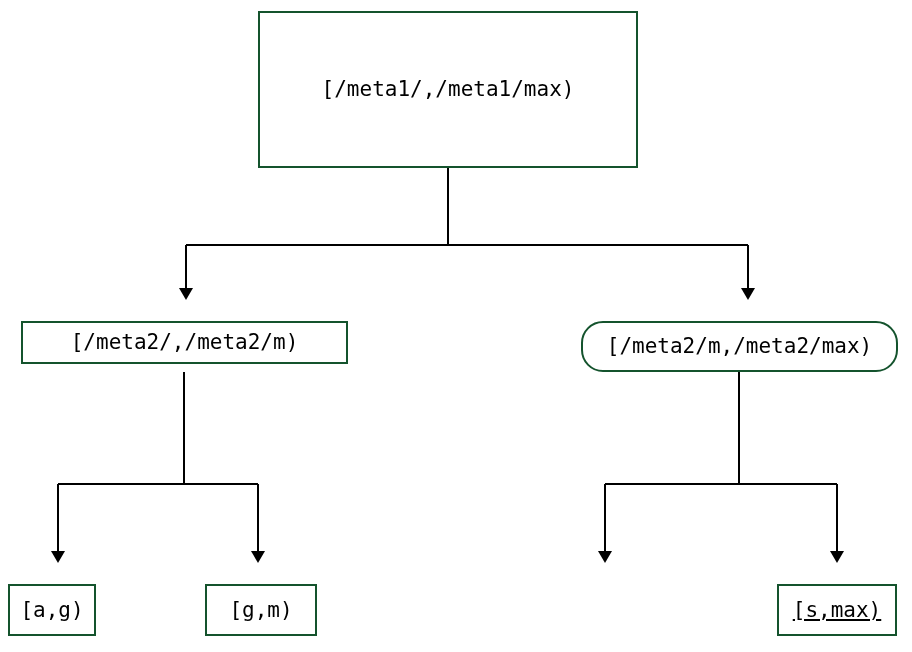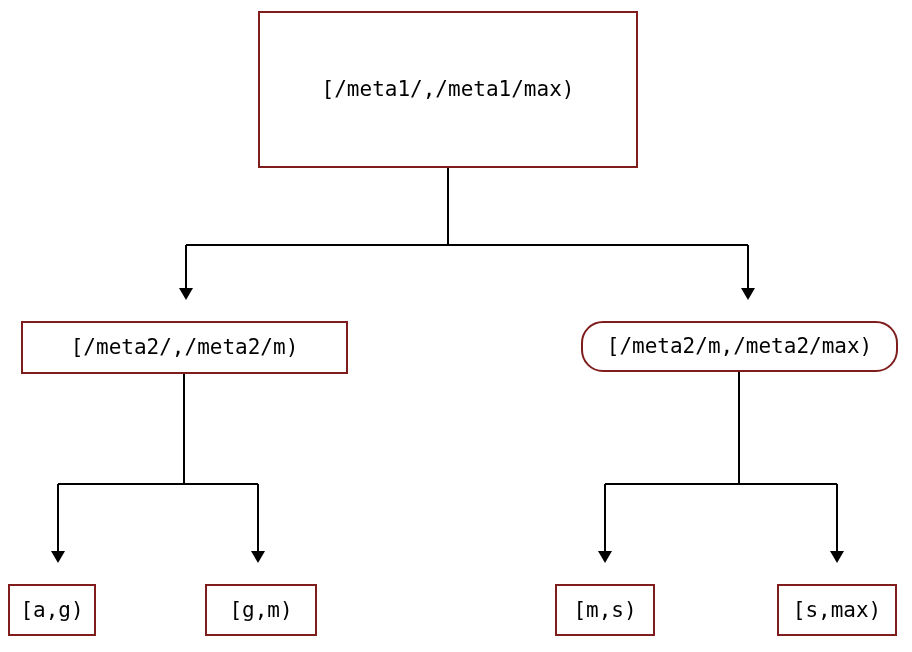--- a/index.html
+++ b/index.html
@@ -23,40 +23,40 @@
     left: 0;
     top: 0;
     width: 912px;
     height: 652px;
     pointer-events: none;
   }
   .node {
     position: absolute;
     box-sizing: border-box;
     background: #ffffff;
-    border: 2px solid #7f1d1d;
+    border: 2px solid #14532d;
     display: flex;
     align-items: center;
     justify-content: center;
     text-align: center;
   }
   .node-label {
     display: block;
     color: #000000;
     white-space: pre;
     line-height: 1;
     letter-spacing: 0px;
   }
   .node-root   { left: 258px; top: 11px;  width: 380px; height: 157px; }
-  .node-mid-l  { left: 21px;  top: 321px; width: 327px; height: 53px;  }
+  .node-mid-l  { left: 21px;  top: 321px; width: 327px; height: 43px;  }
   .node-mid-r  { left: 581px; top: 321px; width: 317px; height: 51px; border-radius: 22px;  }
   .node-leaf-1 { left: 8px;   top: 584px; width: 88px; height: 52px;  }
   .node-leaf-2 { left: 205px; top: 584px; width: 112px; height: 52px;  }
   .node-leaf-3 { left: 555px; top: 584px; width: 100px; height: 52px;  }
-  .node-leaf-4 { left: 777px; top: 584px; width: 120px; height: 52px;  }
+  .node-leaf-4 { left: 777px; top: 584px; width: 120px; height: 52px; text-decoration: underline;  }
 
   .node-root  .node-label { font-size: 21px; }
   .node-mid-l .node-label,
   .node-mid-r .node-label { font-size: 21px; }
   .node-leaf-1 .node-label,
   .node-leaf-2 .node-label,
   .node-leaf-3 .node-label,
   .node-leaf-4 .node-label { font-size: 21px; }
 </style>
 </head>
@@ -114,21 +114,18 @@
   </div>
 
   <div class="node node-leaf-1">
     <span class="node-label">[a,g)</span>
   </div>
 
   <div class="node node-leaf-2">
     <span class="node-label">[g,m)</span>
   </div>
 
-  <div class="node node-leaf-3">
-    <span class="node-label">[m,s)</span>
-  </div>
 
   <div class="node node-leaf-4">
     <span class="node-label">[s,max)</span>
   </div>
 
 </div>
 
 </body></html>

